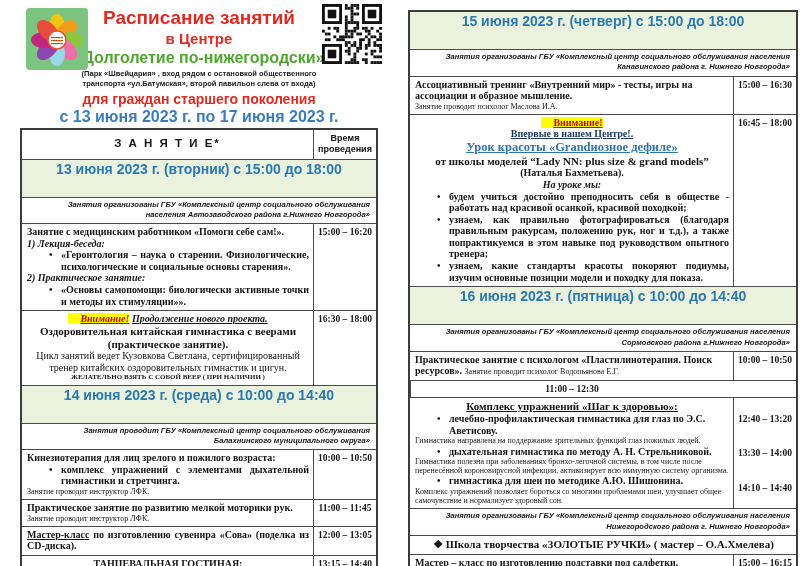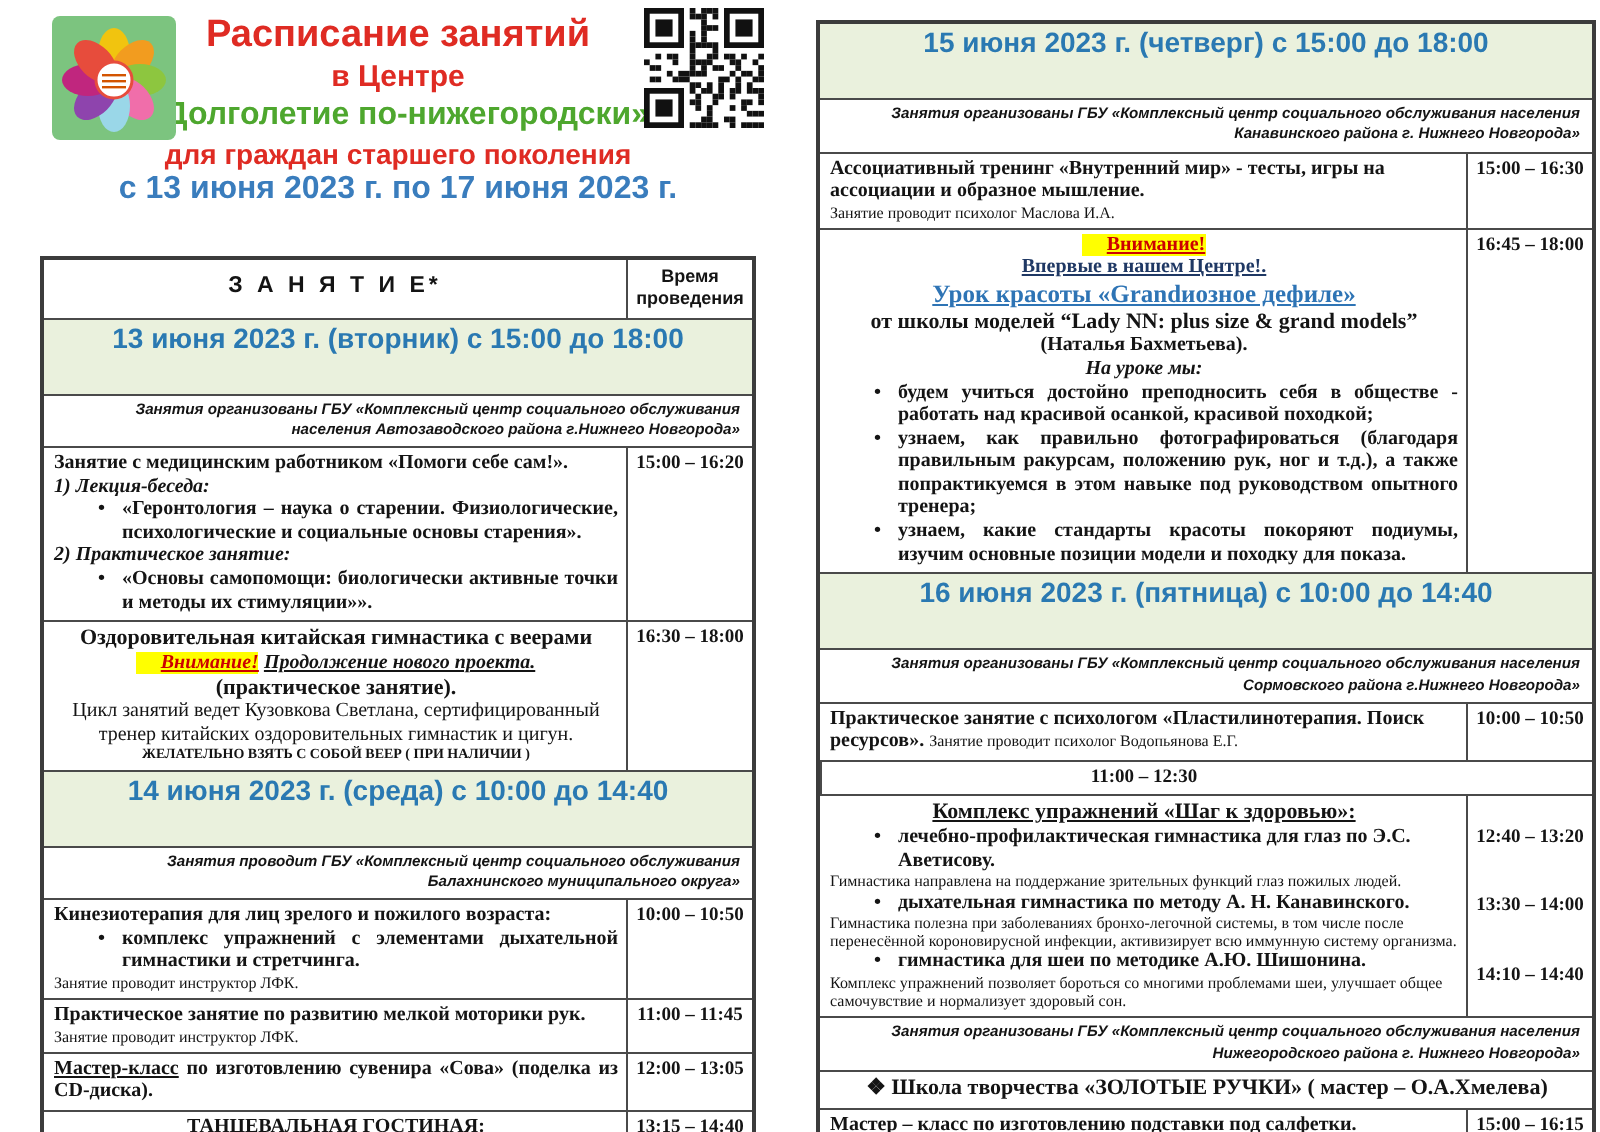--- a/index.html
+++ b/index.html
@@ -207,20 +207,21 @@
             <rect x="15" y="1" width="5" height="5" fill="#fff"></rect>
             <rect x="16" y="2" width="3" height="3" fill="#111"></rect>
             <rect x="0" y="14" width="7" height="7" fill="#111"></rect>
             <rect x="1" y="15" width="5" height="5" fill="#fff"></rect>
             <rect x="2" y="16" width="3" height="3" fill="#111"></rect>
           </svg>
         </div>
       <div class="t1">Расписание занятий</div>
       <div class="t2">в Центре</div>
       <div class="t3">«Долголетие по-нижегородски»</div>
+      <div class="addr">(Парк «Швейцария» , вход рядом с  остановкой общественного транспорта «ул.Батумская», второй павильон слева от входа)</div>
       <div class="aud">для граждан старшего поколения</div>
       <div class="rng">с  13 июня  2023 г.  по 17 июня  2023 г.</div>
     </div>
     <div class="tbl" id="left-table">
         <div class="trow">
           <div class="cell ch">З А Н Я Т И Е*</div>
           <div class="tcell ch2">Время проведения</div>
         </div>
         <div class="trow">
           <div class="cell full date">13 июня 2023 г. (вторник) с 15:00 до 18:00</div>
@@ -241,22 +242,22 @@
               <span class="blt">•</span>
               <span class="btxt">«Основы самопомощи: биологически активные точки и методы их стимуляции»».</span>
             </div>
           </div>
           <div class="tcell">
             <div class="tm">15:00 – 16:20</div>
           </div>
         </div>
         <div class="trow">
           <div class="cell">
+            <div class="ln c"><span class="hl red b i u">Внимание!</span><span>  </span><span class="b i u">Продолжение нового проекта.</span></div>
             <div class="ln b c md">Оздоровительная китайская гимнастика с веерами</div>
-            <div class="ln c"><span class="hl red b i u">Внимание!</span><span>  </span><span class="b i u">Продолжение нового проекта.</span></div>
             <div class="ln b c md">(практическое занятие).</div>
             <div class="ln c">Цикл занятий ведет Кузовкова Светлана, сертифицированный тренер китайских оздоровительных гимнастик и цигун.</div>
             <div class="ln c tiny">ЖЕЛАТЕЛЬНО ВЗЯТЬ С СОБОЙ ВЕЕР ( ПРИ НАЛИЧИИ )</div>
           </div>
           <div class="tcell">
             <div class="tm">16:30 – 18:00</div>
           </div>
         </div>
         <div class="trow">
           <div class="cell full date">14 июня 2023 г. (среда) с 10:00 до 14:40</div>
@@ -372,21 +373,21 @@
         <div class="trow">
           <div class="cell">
             <div class="ln b c u md">Комплекс упражнений «Шаг к здоровью»:</div>
             <div class="ln li b">
               <span class="blt">•</span>
               <span class="btxt">лечебно-профилактическая гимнастика для глаз по Э.С. Аветисову.</span>
             </div>
             <div class="ln sm">Гимнастика направлена на поддержание зрительных функций глаз пожилых людей.</div>
             <div class="ln li b">
               <span class="blt">•</span>
-              <span class="btxt">дыхательная гимнастика по методу А. Н. Канавинского.</span>
+              <span class="btxt">дыхательная гимнастика по методу А. Н. Стрельниковой.</span>
             </div>
             <div class="ln sm">Гимнастика полезна при заболеваниях бронхо-легочной системы, в том числе после перенесённой короновирусной инфекции, активизирует всю иммунную систему организма.</div>
             <div class="ln li b">
               <span class="blt">•</span>
               <span class="btxt">гимнастика для шеи по методике  А.Ю. Шишонина.</span>
             </div>
             <div class="ln sm">Комплекс упражнений позволяет бороться со многими проблемами шеи, улучшает общее самочувствие и нормализует здоровый сон.</div>
           </div>
           <div class="tcell multi">
             <div class="tm">12:40 – 13:20</div>

